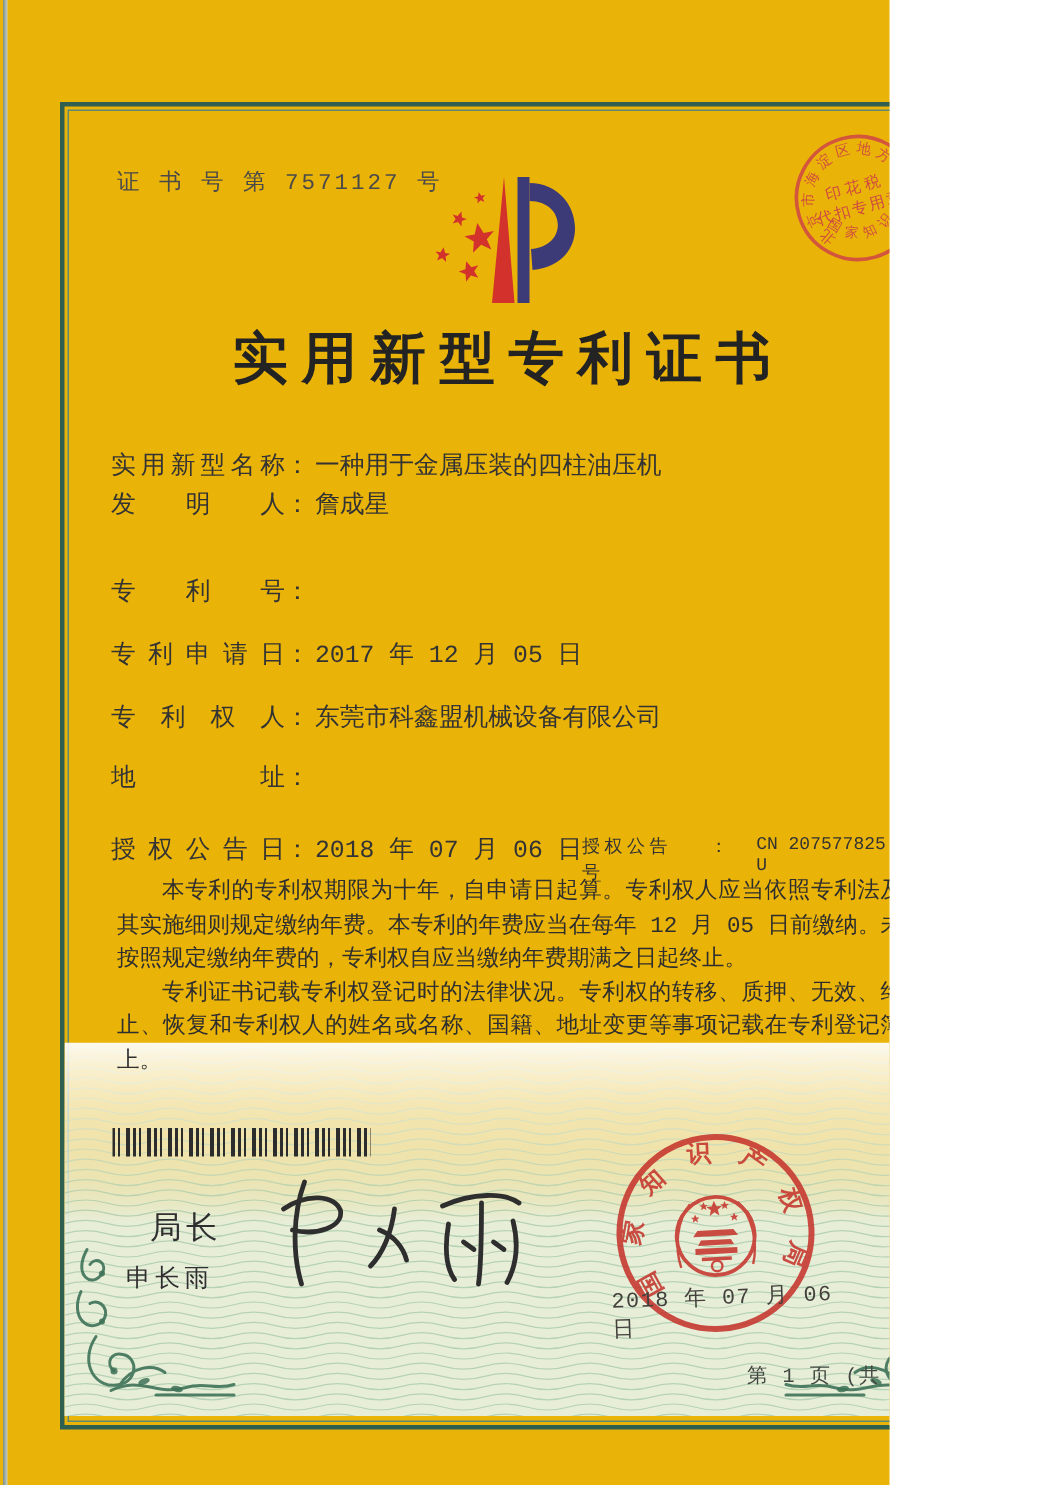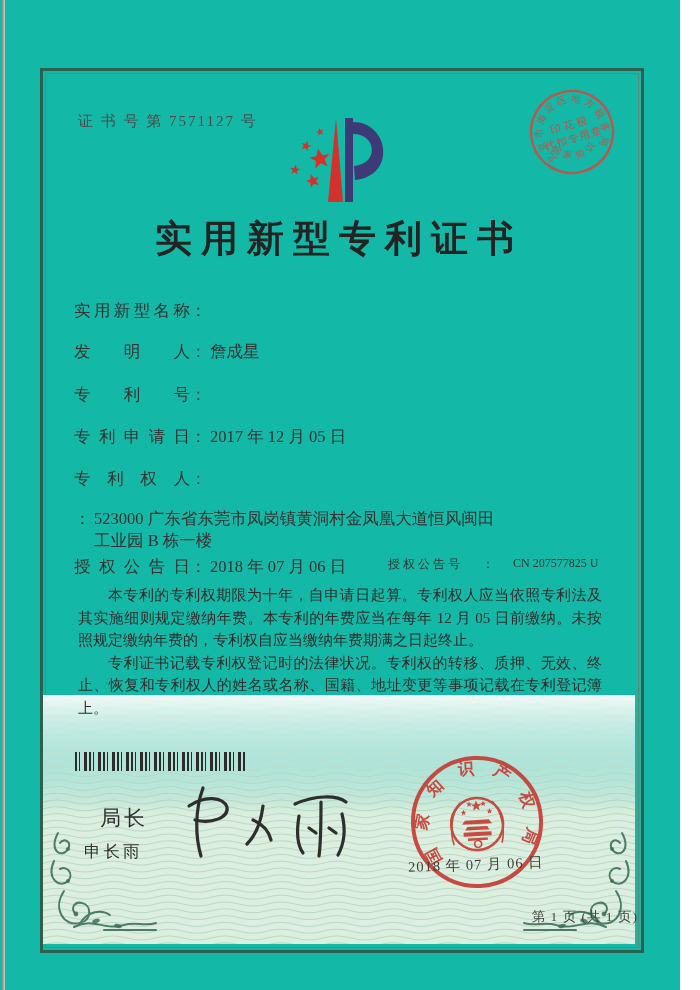--- a/index.html
+++ b/index.html
@@ -1,38 +1,38 @@
 <!DOCTYPE html>
 <html><head>
 <meta charset="utf-8">
 <style>
   html,body{margin:0;padding:0;background:#ffffff;}
-  .page{position:relative;width:680px;height:990px;background:#14b8a6;overflow:hidden;
-        font-family:Liberation Serif, serif;color:#333;}
+  .page{position:relative;width:593px;height:990px;background:#eab308;overflow:hidden;
+        font-family:Liberation Mono, monospace;color:#333;}
   .scan-edge{position:absolute;top:0;bottom:0;width:3px;}
   .scan-edge.left{left:2px;background:linear-gradient(90deg,#7d8f84,#c5cfc8);}
   .scan-edge.right{left:686px;background:linear-gradient(90deg,#c9d0cb,#55605a);}
   .frame{position:absolute;left:40px;top:68px;width:598px;height:879px;
          border:3px solid #2e5f4f;}
   .frame-inner{position:absolute;inset:2px;border:1px solid #5d8a74;}
   
   .guilloche{position:absolute;left:43px;top:695px;width:592px;height:249px;overflow:hidden;
              background:linear-gradient(180deg,rgba(236,244,233,0) 0,rgba(231,241,227,.95) 120px);}
   .guilloche svg{position:absolute;left:0;top:0;}
   .guilloche .fade{position:absolute;left:0;top:0;right:0;height:110px;
              background:linear-gradient(180deg,rgba(253,253,250,.95),rgba(253,253,250,0));}
   .cert-no{position:absolute;left:78px;top:112px;font-size:15px;letter-spacing:2px;color:#4a4a4a;}
   .logo{position:absolute;left:275px;top:110px;width:150px;height:105px;}
   .title{position:absolute;left:40px;top:214px;width:598px;text-align:center;
          font-size:37px;font-weight:700;letter-spacing:9px;color:#232323;}
   .field{position:absolute;left:74px;display:flex;font-size:16.5px;color:#333;line-height:22px;}
   .field .lab{width:116px;text-align:justify;text-align-last:justify;flex:none;}
   .field .colon{flex:none;width:16px;}
   .field .val{margin-left:4px;max-width:412px;}
-  .f1{top:300px}.f2{top:341px}.f3{top:384px}.f4{top:426px}.f5{top:468px}.f6{top:508px}.f7{top:556px}
+  .f1{top:300px}.f2{top:326px}.f3{top:384px}.f4{top:426px}.f5{top:468px}.f6{top:508px}.f7{top:556px}
   .grant-no{position:absolute;left:388px;top:556px;display:flex;font-size:12px;color:#333;gap:19px;}
   .grant-no .lab{letter-spacing:3px;}
   .paras{position:absolute;left:78px;top:584px;width:524px;font-size:15px;line-height:22.6px;
          text-align:justify;color:#2e2e2e;}
   .paras p{margin:0;text-indent:2em;}
   .barcode{position:absolute;left:75px;top:752px;width:172px;height:19px;
     background:repeating-linear-gradient(90deg,#2c2c2c 0 2px,transparent 2px 4px,
       #2c2c2c 4px 5px,transparent 5px 9px,#2c2c2c 9px 12px,transparent 12px 14px);}
   .signer-title{position:absolute;left:100px;top:804px;font-size:21px;letter-spacing:3px;color:#2f2f2f;}
   .signer-name{position:absolute;left:84px;top:841px;font-size:16.5px;letter-spacing:3px;color:#2f2f2f;}
@@ -169,42 +169,44 @@
     </text>
     <text x="56" y="52" text-anchor="middle" font-size="10.5" fill="#cf4a42" letter-spacing="3">印花税</text>
     <text x="56" y="66" text-anchor="middle" font-size="10.5" fill="#cf4a42" letter-spacing="1.5">代扣专用章</text>
   </svg>
 
   <div class="title">实用新型专利证书</div>
 
   <div class="field f1">
     <span class="lab">实用新型名称</span>
       <span class="colon">：</span>
+    <span class="val">一种用于金属压装的四柱油压机</span>
   </div>
   <div class="field f2">
     <span class="lab">发明人</span>
       <span class="colon">：</span>
     <span class="val">詹成星</span>
   </div>
   <div class="field f3">
     <span class="lab">专利号</span>
       <span class="colon">：</span>
   </div>
   <div class="field f4">
     <span class="lab">专利申请日</span>
       <span class="colon">：</span>
     <span class="val">2017 年 12 月 05 日</span>
   </div>
   <div class="field f5">
     <span class="lab">专利权人</span>
       <span class="colon">：</span>
+    <span class="val">东莞市科鑫盟机械设备有限公司</span>
   </div>
   <div class="field f6">
-      <span class="colon">：</span>
-    <span class="val">523000 广东省东莞市凤岗镇黄洞村金凤凰大道恒风闽田工业园 B 栋一楼</span>
+    <span class="lab">地址</span>
+      <span class="colon">：</span>
   </div>
   <div class="field f7">
     <span class="lab">授权公告日</span>
       <span class="colon">：</span>
     <span class="val">2018 年 07 月 06 日</span>
   </div>
   <div class="grant-no">
     <span class="lab">授权公告号</span>
       <span class="colon">：</span>
     <span class="val">CN 207577825 U</span>

